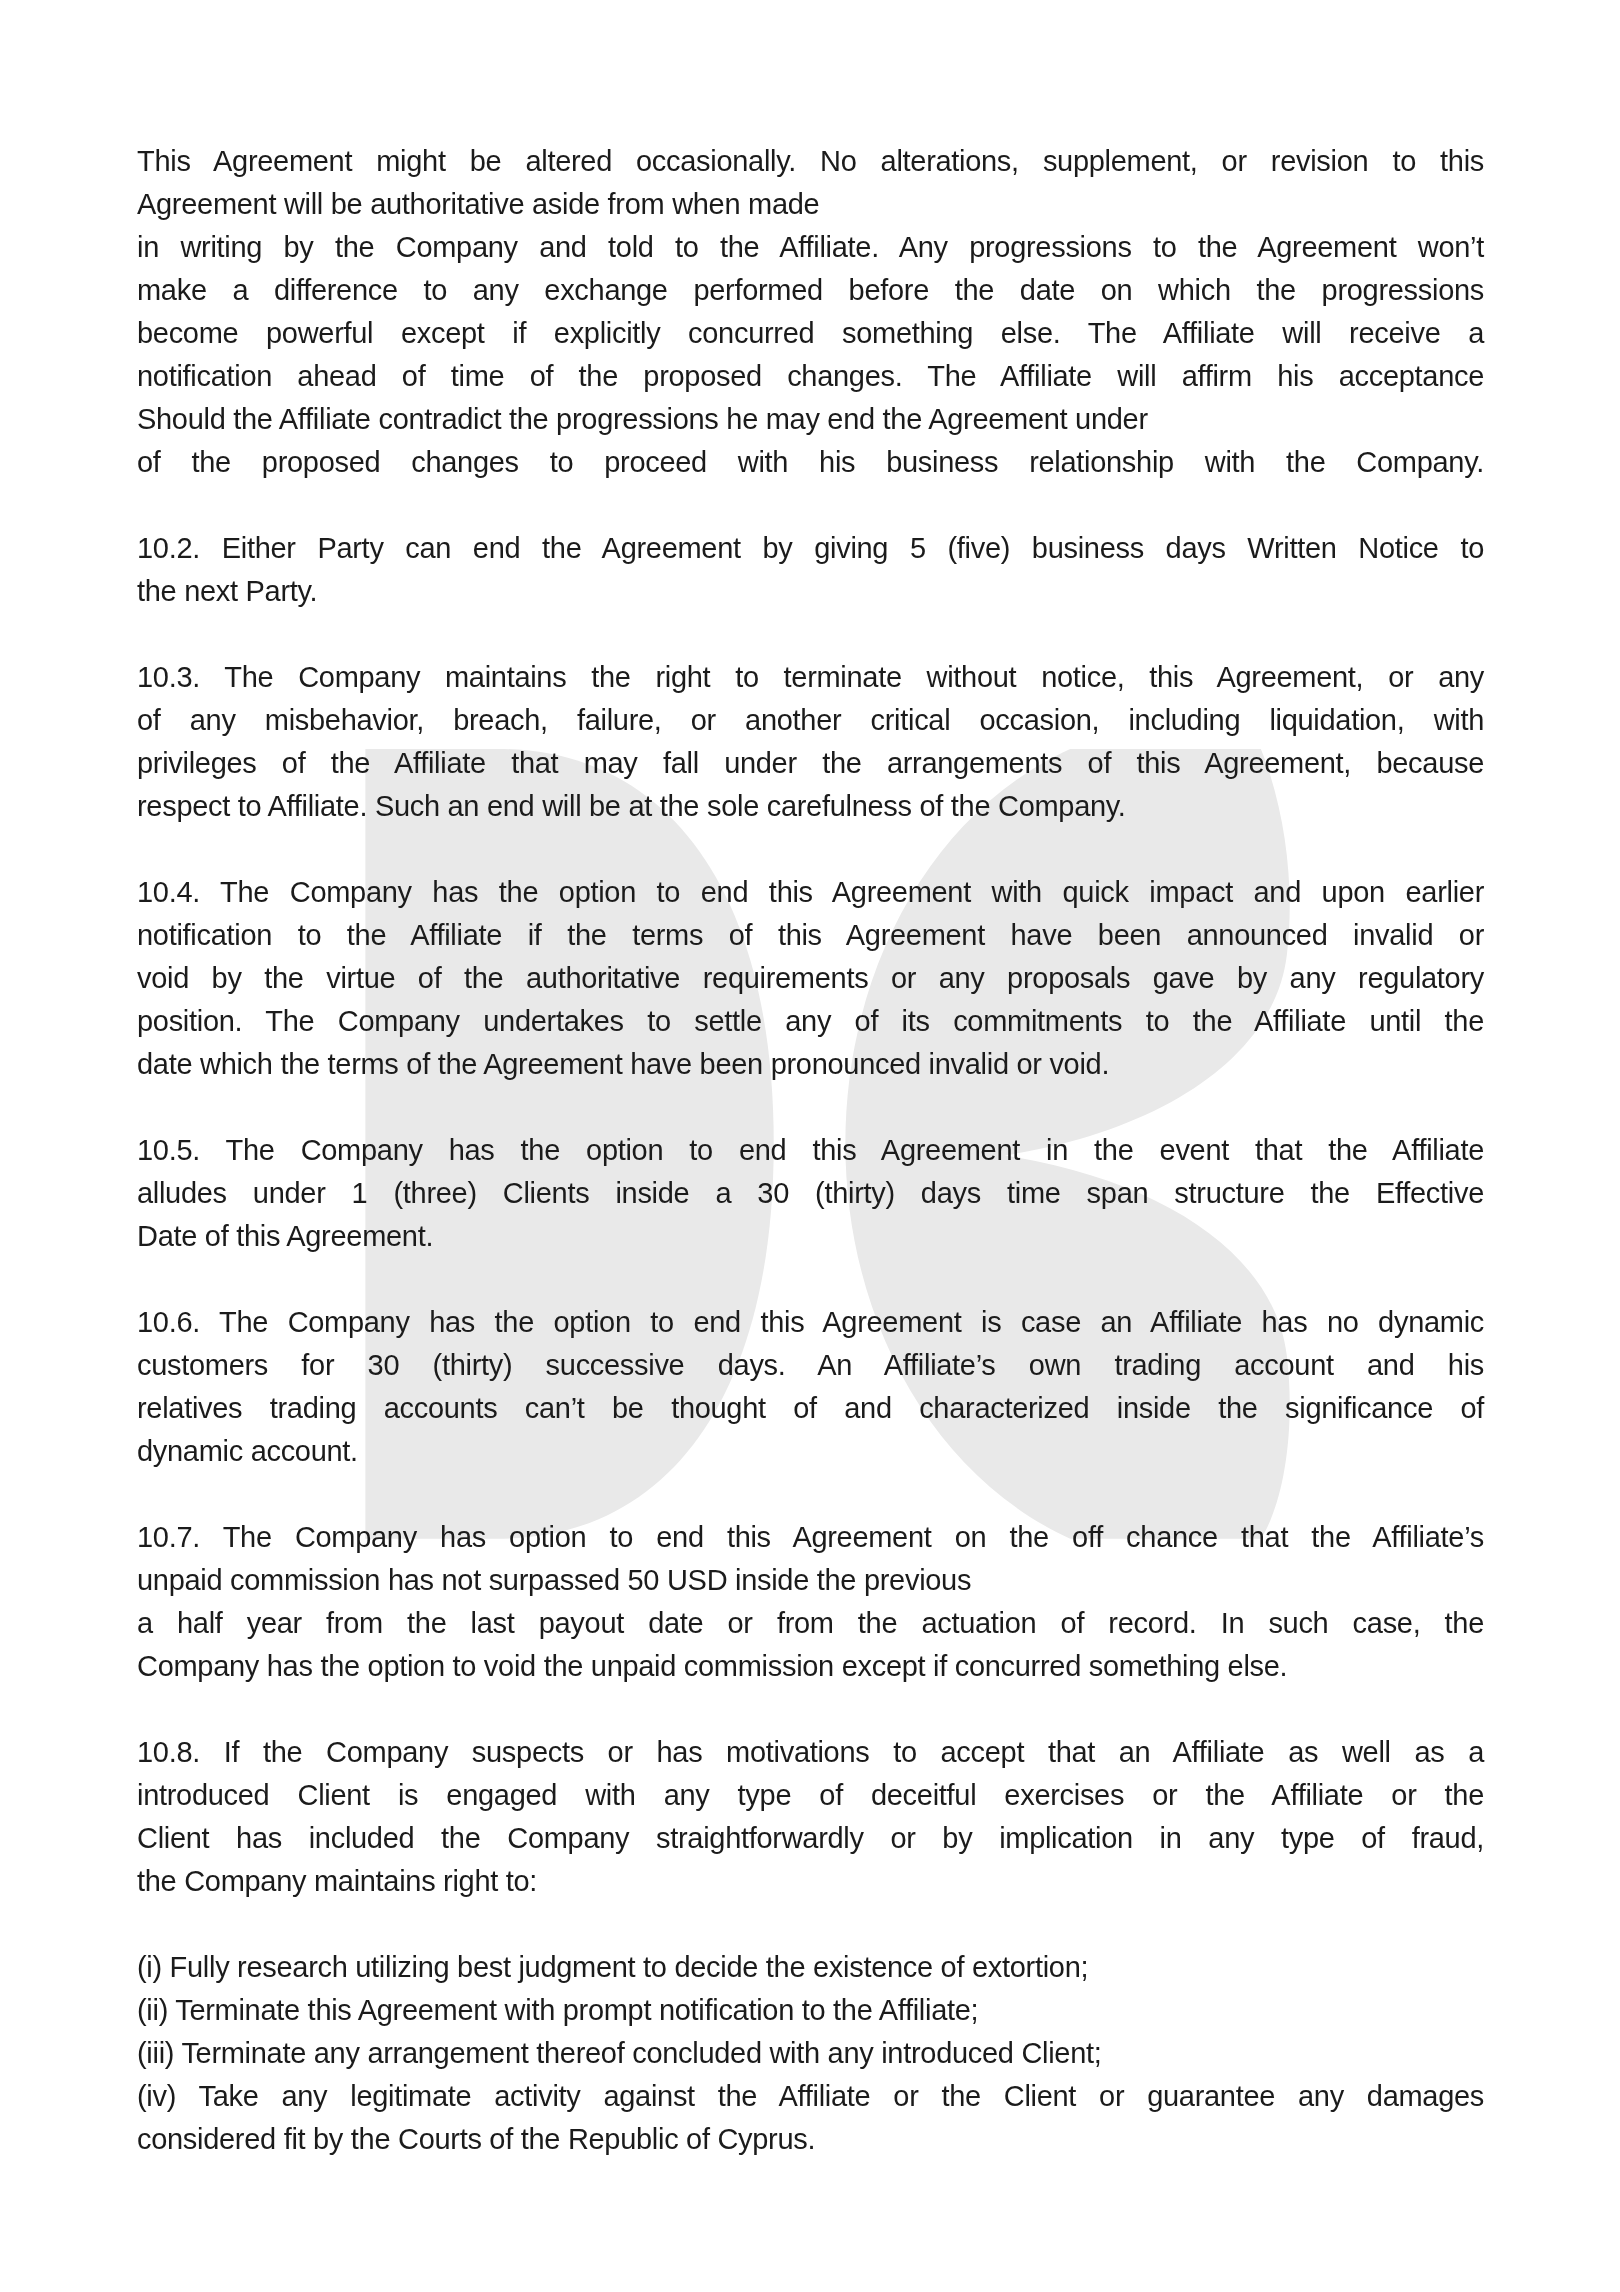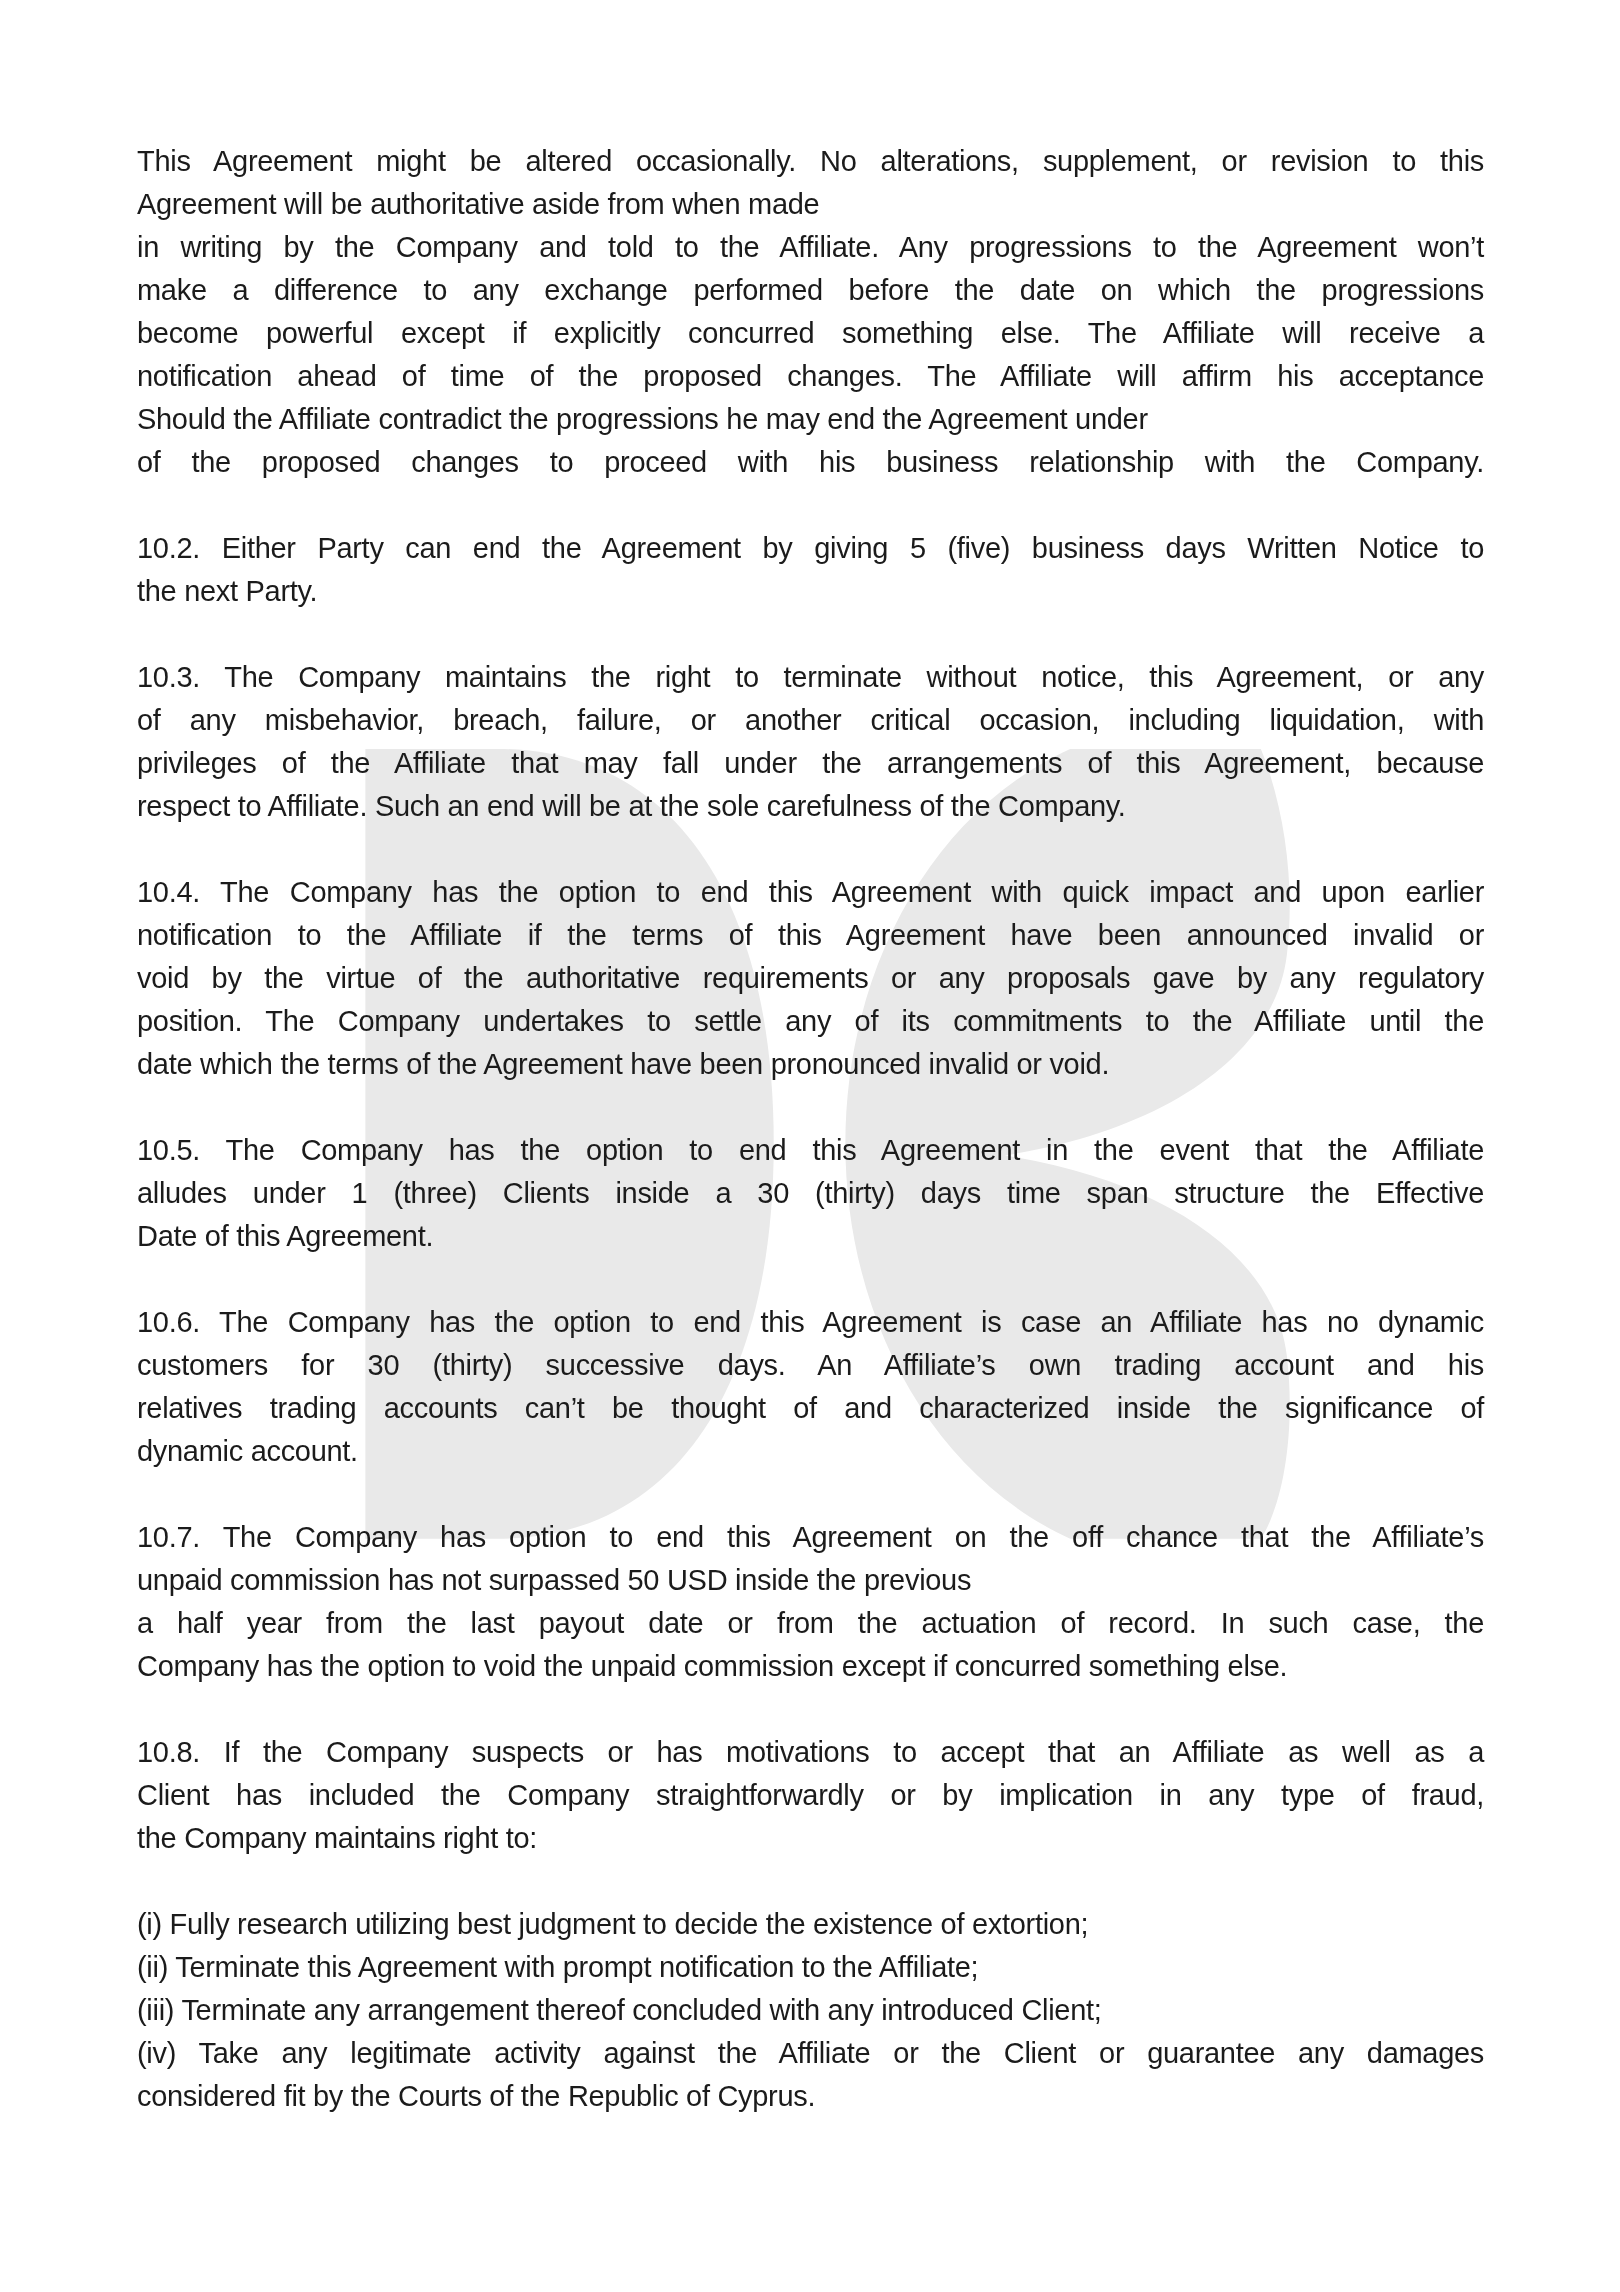--- a/index.html
+++ b/index.html
@@ -111,20 +111,21 @@
         <div class="line n">dynamic account.</div>
       </div>
       <div class="para">
         <div class="line j">10.7. The Company has option to end this Agreement on the off chance that the Affiliate’s</div>
         <div class="line n">unpaid commission has not surpassed 50 USD inside the previous</div>
         <div class="line j">a half year from the last payout date or from the actuation of record. In such case, the</div>
         <div class="line n">Company has the option to void the unpaid commission except if concurred something else.</div>
       </div>
       <div class="para">
         <div class="line j">10.8. If the Company suspects or has motivations to accept that an Affiliate as well as a</div>
+        <div class="line j">introduced Client is engaged with any type of deceitful exercises or the Affiliate or the</div>
         <div class="line j">Client has included the Company straightforwardly or by implication in any type of fraud,</div>
         <div class="line n">the Company maintains right to:</div>
       </div>
       <div class="para">
         <div class="line n">(i) Fully research utilizing best judgment to decide the existence of extortion;</div>
         <div class="line n">(ii) Terminate this Agreement with prompt notification to the Affiliate;</div>
         <div class="line n">(iii) Terminate any arrangement thereof concluded with any introduced Client;</div>
         <div class="line j">(iv) Take any legitimate activity against the Affiliate or the Client or guarantee any damages</div>
         <div class="line n">considered fit by the Courts of the Republic of Cyprus.</div>
       </div>

